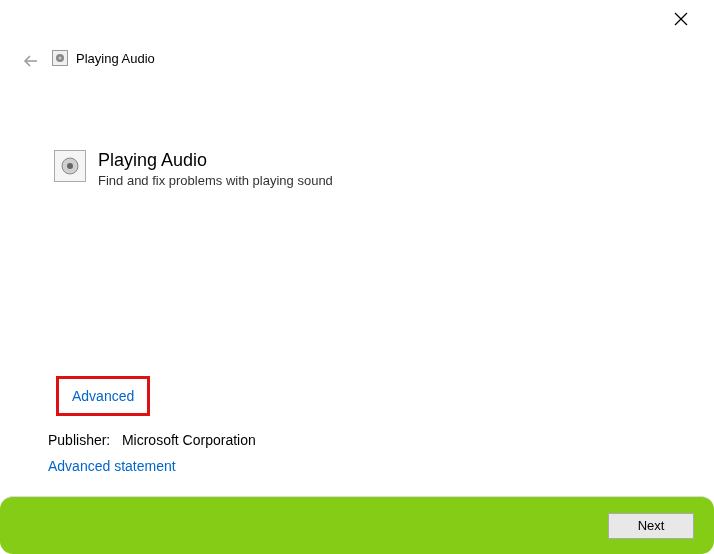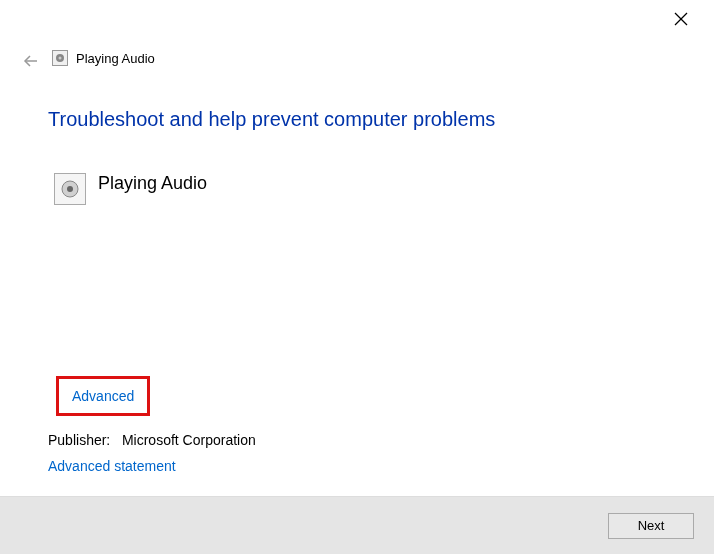--- a/index.html
+++ b/index.html
@@ -139,26 +139,27 @@
       color: #0066cc;
       cursor: pointer;
     }
     .button-bar {
       position: absolute;
       bottom: 0;
       left: 0;
       right: 0;
       height: 58px;
       border-top: 1px solid #ddd;
-      background: #e5e5e5;
+      background: #84cc16;
       display: flex;
       align-items: center;
       justify-content: flex-end;
       padding-right: 20px;
       gap: 8px;
+      border-radius: 13px;
     }
     .btn {
       min-width: 86px;
       height: 26px;
       border: 1px solid #aaa;
       background: #e8e8e8;
       font-size: 13px;
       color: #000;
       cursor: pointer;
       font-family: inherit;
@@ -185,30 +186,30 @@
   <div class="title-icon">
     <svg viewBox="0 0 10 10">
       <circle cx="5" cy="5" r="4" fill="#888"></circle>
       <circle cx="5" cy="5" r="1.5" fill="#ccc"></circle>
     </svg>
   </div>
   <span class="title-text">Playing Audio</span>
 </div>
 
 <div class="content">
-  <div class="heading">Troubleshoot and help prevent computer problems</div>
   <div class="section">
     <div class="section-icon">
       <svg viewBox="0 0 20 20">
         <circle cx="10" cy="10" r="8" fill="#d0d0d0" stroke="#888"></circle>
         <circle cx="10" cy="10" r="3" fill="#666"></circle>
       </svg>
     </div>
     <div class="section-text">
       <span class="section-title">Playing Audio</span>
+      <span class="section-desc">Find and fix problems with playing sound</span>
     </div>
   </div>
 </div>
 
 <div class="advanced-wrap">
   <span class="advanced-link">Advanced</span>
 </div>
 
 <div class="publisher-row">
   <span>Publisher:</span>

